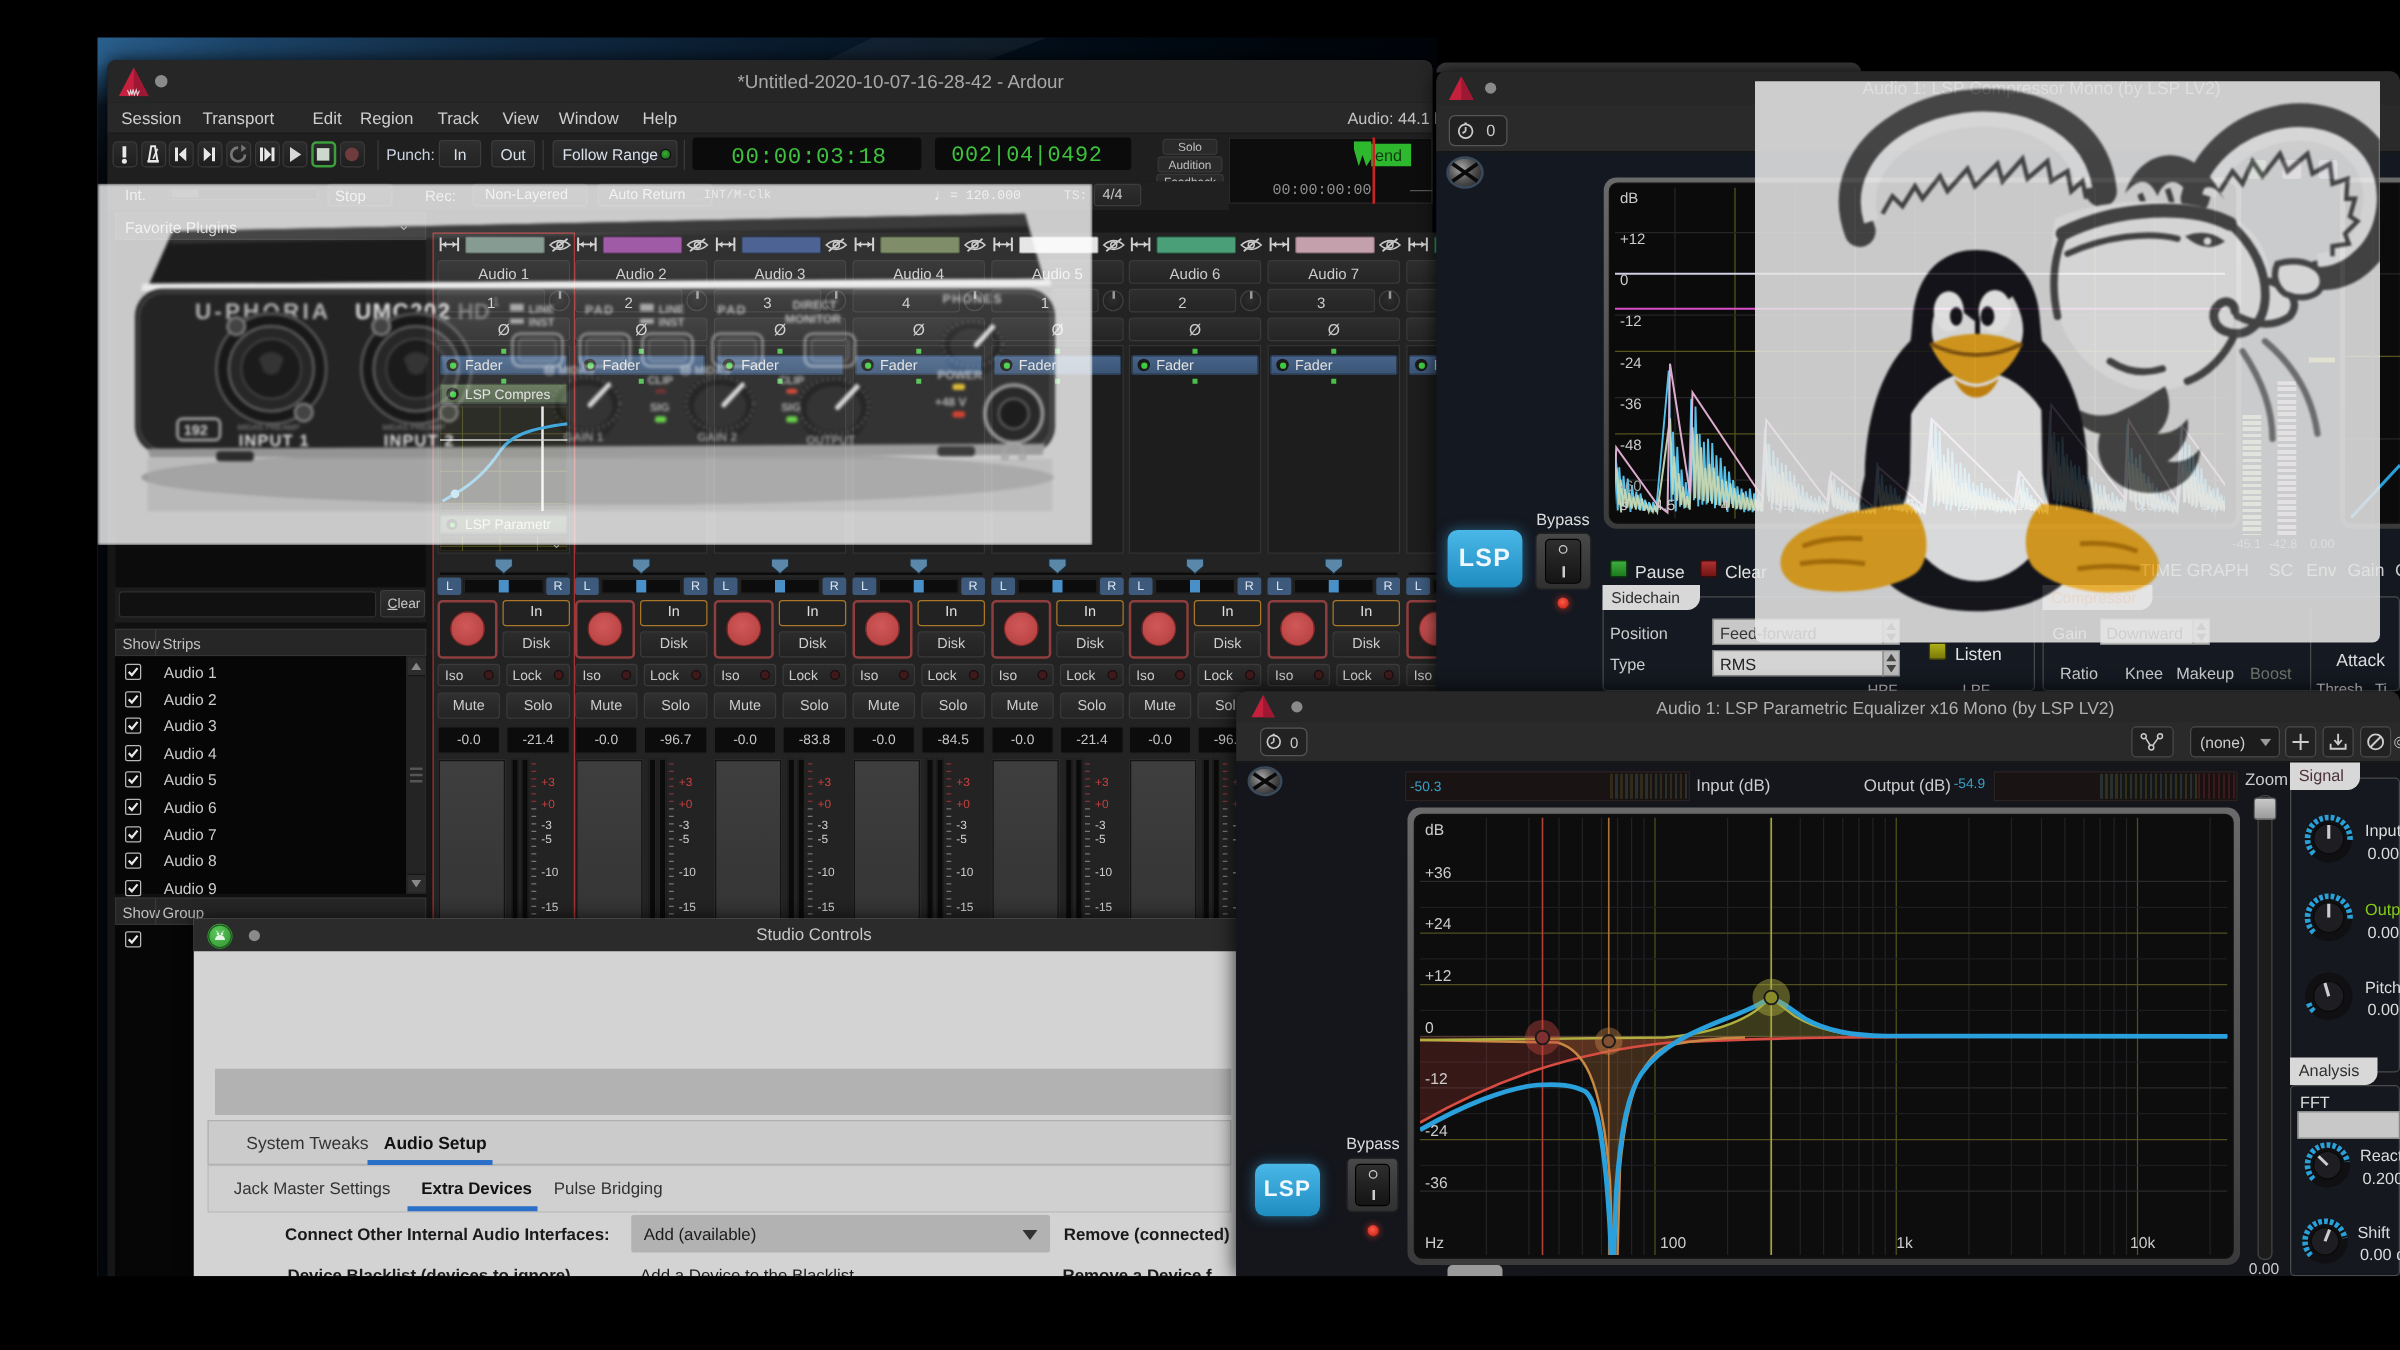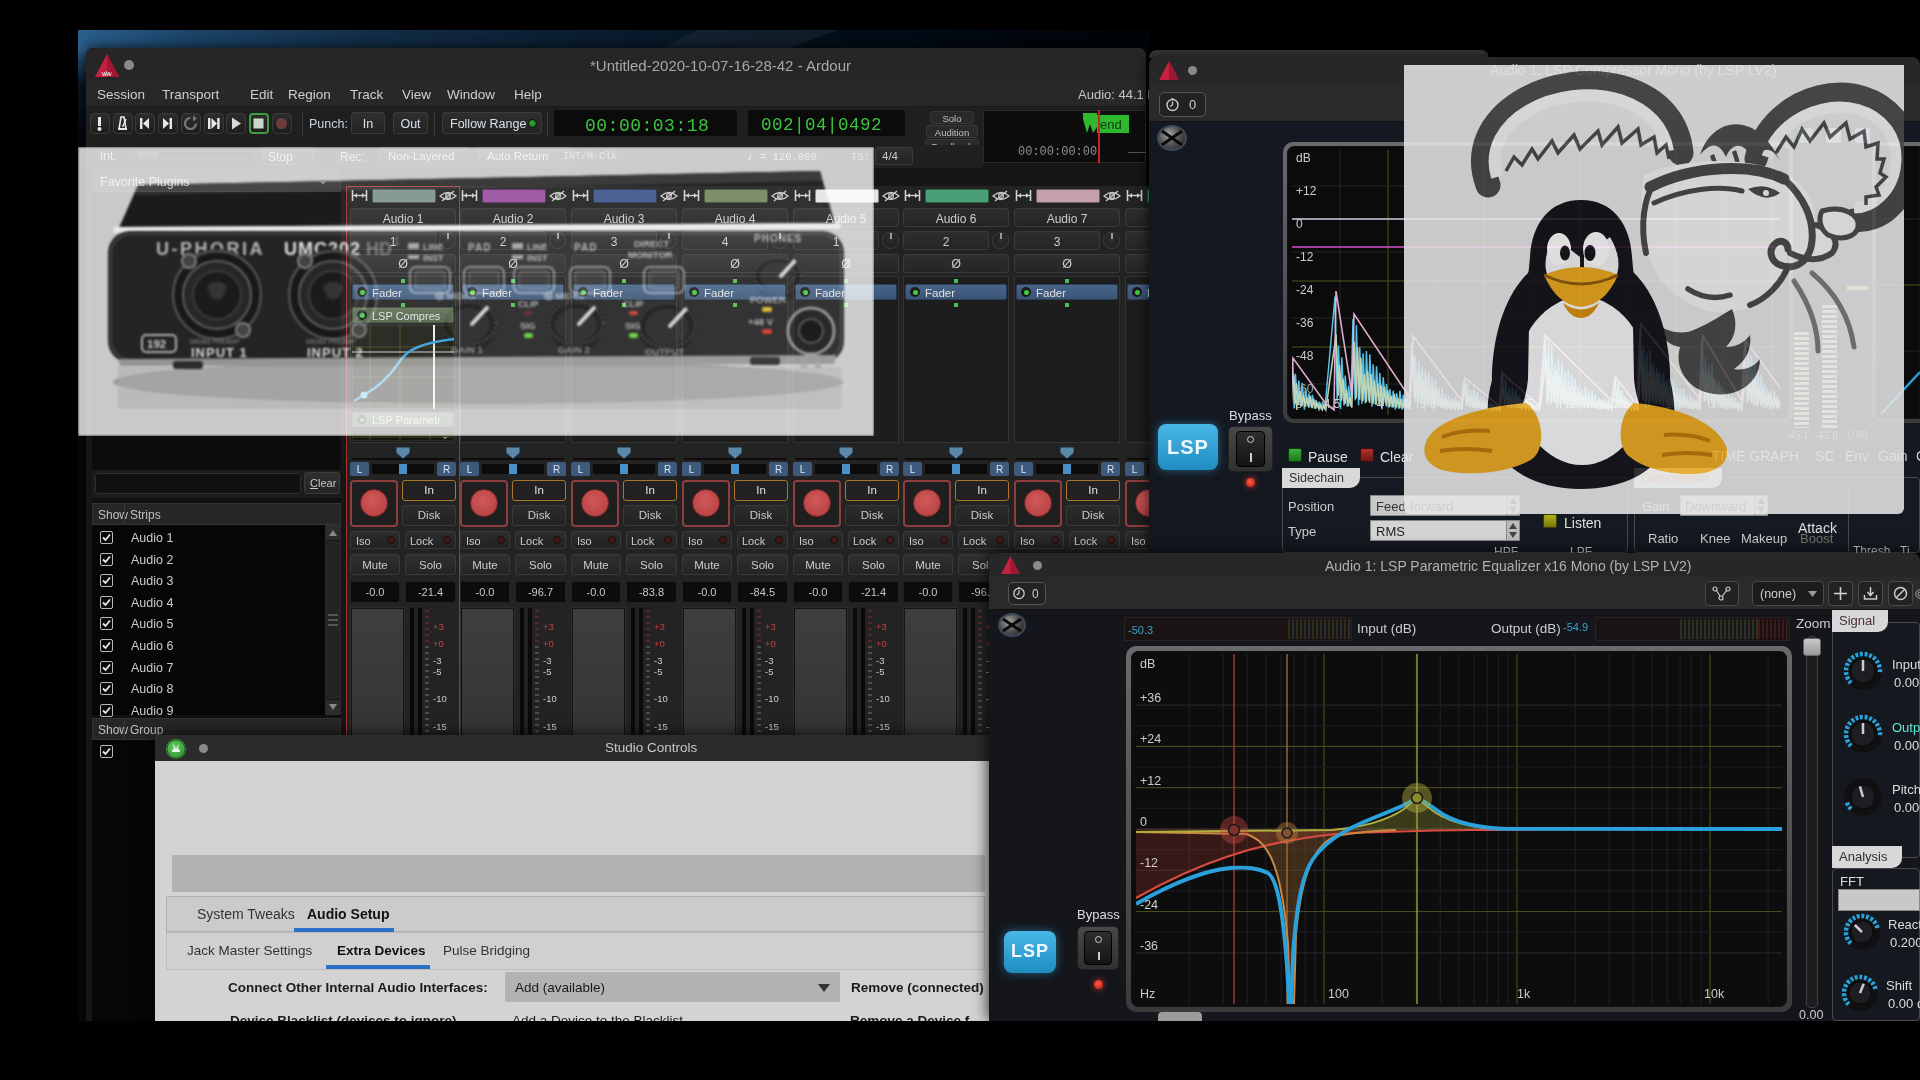--- a/index.html
+++ b/index.html
@@ -1602,21 +1602,21 @@
 <div class="abs" style="left:1754px;top:495px;width:14px;height:21px;background:#bbb;border:1px solid #888;"></div>
 <svg class="abs" style="left:1756px;top:498px" width="10" height="15" viewBox="0 0 10 15">
       <path d="M5 0 L9 6 L1 6 Z" fill="#444"></path>
       <path d="M5 15 L9 9 L1 9 Z" fill="#444"></path>
     </svg>
 <div class="abs" style="left:1648px;top:532px;font-size:13px;color:#cccccc;white-space:nowrap;line-height:1;">Ratio</div>
 <div class="abs" style="left:1700px;top:532px;font-size:13px;color:#cccccc;white-space:nowrap;line-height:1;">Knee</div>
 <div class="abs" style="left:1741px;top:532px;font-size:13px;color:#cccccc;white-space:nowrap;line-height:1;">Makeup</div>
 <div class="abs" style="left:1800px;top:532px;font-size:13px;color:#70756a;white-space:nowrap;line-height:1;">Boost</div>
 <div class="abs" style="left:1848px;top:487px;width:1px;height:66px;background:#4a4a4a;"></div>
-<div class="abs" style="left:1798px;top:521px;font-size:14px;color:#dddddd;white-space:nowrap;line-height:1;">Attack</div>
+<div class="abs" style="left:1869px;top:521px;font-size:14px;color:#dddddd;white-space:nowrap;line-height:1;">Attack</div>
 <div class="abs" style="left:1853px;top:545px;font-size:12px;color:#cccccc;white-space:nowrap;line-height:1;">Thresh</div>
 <div class="abs" style="left:1900px;top:545px;font-size:12px;color:#cccccc;white-space:nowrap;line-height:1;">Ti</div>
 
 <div class="abs" style="left:1404px;top:65px;width:500px;height:449px;opacity:0.87;background:#e6e6e6;overflow:hidden;border-radius:0 0 6px 6px;">
       <svg width="500" height="449" viewBox="0 0 500 449" style="position:absolute;left:0;top:0;filter:blur(0.7px);">
         <path d="M84 120 C58 50 150 2 222 24 C256 35 274 58 277 88" stroke="#4a4a4a" stroke-width="25" fill="none" stroke-linecap="round"></path>
         <path d="M93 112 C76 56 154 16 216 35 C245 45 260 63 264 86" stroke="#f0f0f0" stroke-width="12" fill="none"></path>
         <polyline points="102,106 110,92 118,100 128,84 134,94 148,76 154,88 170,70 176,84 194,66 198,80 214,62 218,78 234,64 237,80 250,72 253,88 262,80 265,94" fill="none" stroke="#4a4a4a" stroke-width="3.5"></polyline>
         <path d="M352 94 C368 28 458 6 494 58 C512 85 506 124 486 142 C476 152 462 157 450 155" stroke="#4a4a4a" stroke-width="23" fill="none" stroke-linecap="round"></path>
         <path d="M363 92 C379 42 453 24 483 64 C498 85 493 116 477 131 C469 139 459 143 450 143" stroke="#f0f0f0" stroke-width="11" fill="none"></path>
@@ -1841,21 +1841,21 @@
       <line x1="20" y1="20" x2="20.0" y2="9.0" stroke="#cccccc" stroke-width="2.5"></line>
     </svg>
 <div class="abs" style="left:1892px;top:658px;font-size:13px;color:#dddddd;white-space:nowrap;line-height:1;">Input</div>
 <div class="abs" style="left:1894px;top:676px;font-size:13px;color:#dddddd;white-space:nowrap;line-height:1;">0.00</div>
 <svg class="abs" style="left:1843px;top:714px" width="40" height="40" viewBox="0 0 40 40">
       <circle cx="20" cy="20" r="19" fill="#101013"></circle>
       <path d="M8.0 32.0 A17 17 0 1 1 36.9 22.1" stroke="#2aa0d8" stroke-width="4.5" fill="none" stroke-dasharray="3 1.6"></path>
       <circle cx="20" cy="20" r="12" fill="#1e1e22" stroke="#0a0a0a" stroke-width="1"></circle>
       <line x1="20" y1="20" x2="20.0" y2="9.0" stroke="#cccccc" stroke-width="2.5"></line>
     </svg>
-<div class="abs" style="left:1892px;top:721px;font-size:13px;color:#5eead4;white-space:nowrap;line-height:1;">Outp</div>
+<div class="abs" style="left:1892px;top:721px;font-size:13px;color:#84cc16;white-space:nowrap;line-height:1;">Outp</div>
 <div class="abs" style="left:1894px;top:739px;font-size:13px;color:#dddddd;white-space:nowrap;line-height:1;">0.00</div>
 <svg class="abs" style="left:1843px;top:777px" width="40" height="40" viewBox="0 0 40 40">
       <circle cx="20" cy="20" r="19" fill="#101013"></circle>
       <path d="M8.0 32.0 A17 17 0 0 1 3.8 25.3" stroke="#2aa0d8" stroke-width="4.5" fill="none" stroke-dasharray="3 1.6"></path>
       <circle cx="20" cy="20" r="12" fill="#1e1e22" stroke="#0a0a0a" stroke-width="1"></circle>
       <line x1="20" y1="20" x2="16.9" y2="9.4" stroke="#cccccc" stroke-width="2.5"></line>
     </svg>
 <div class="abs" style="left:1892px;top:783px;font-size:13px;color:#dddddd;white-space:nowrap;line-height:1;">Pitch</div>
 <div class="abs" style="left:1894px;top:801px;font-size:13px;color:#dddddd;white-space:nowrap;line-height:1;">0.000</div>
 <div class="abs" style="left:1832px;top:868px;width:88px;height:153px;border:1px solid #4a4a4a;border-radius:4px;background:#15181f;"></div>

